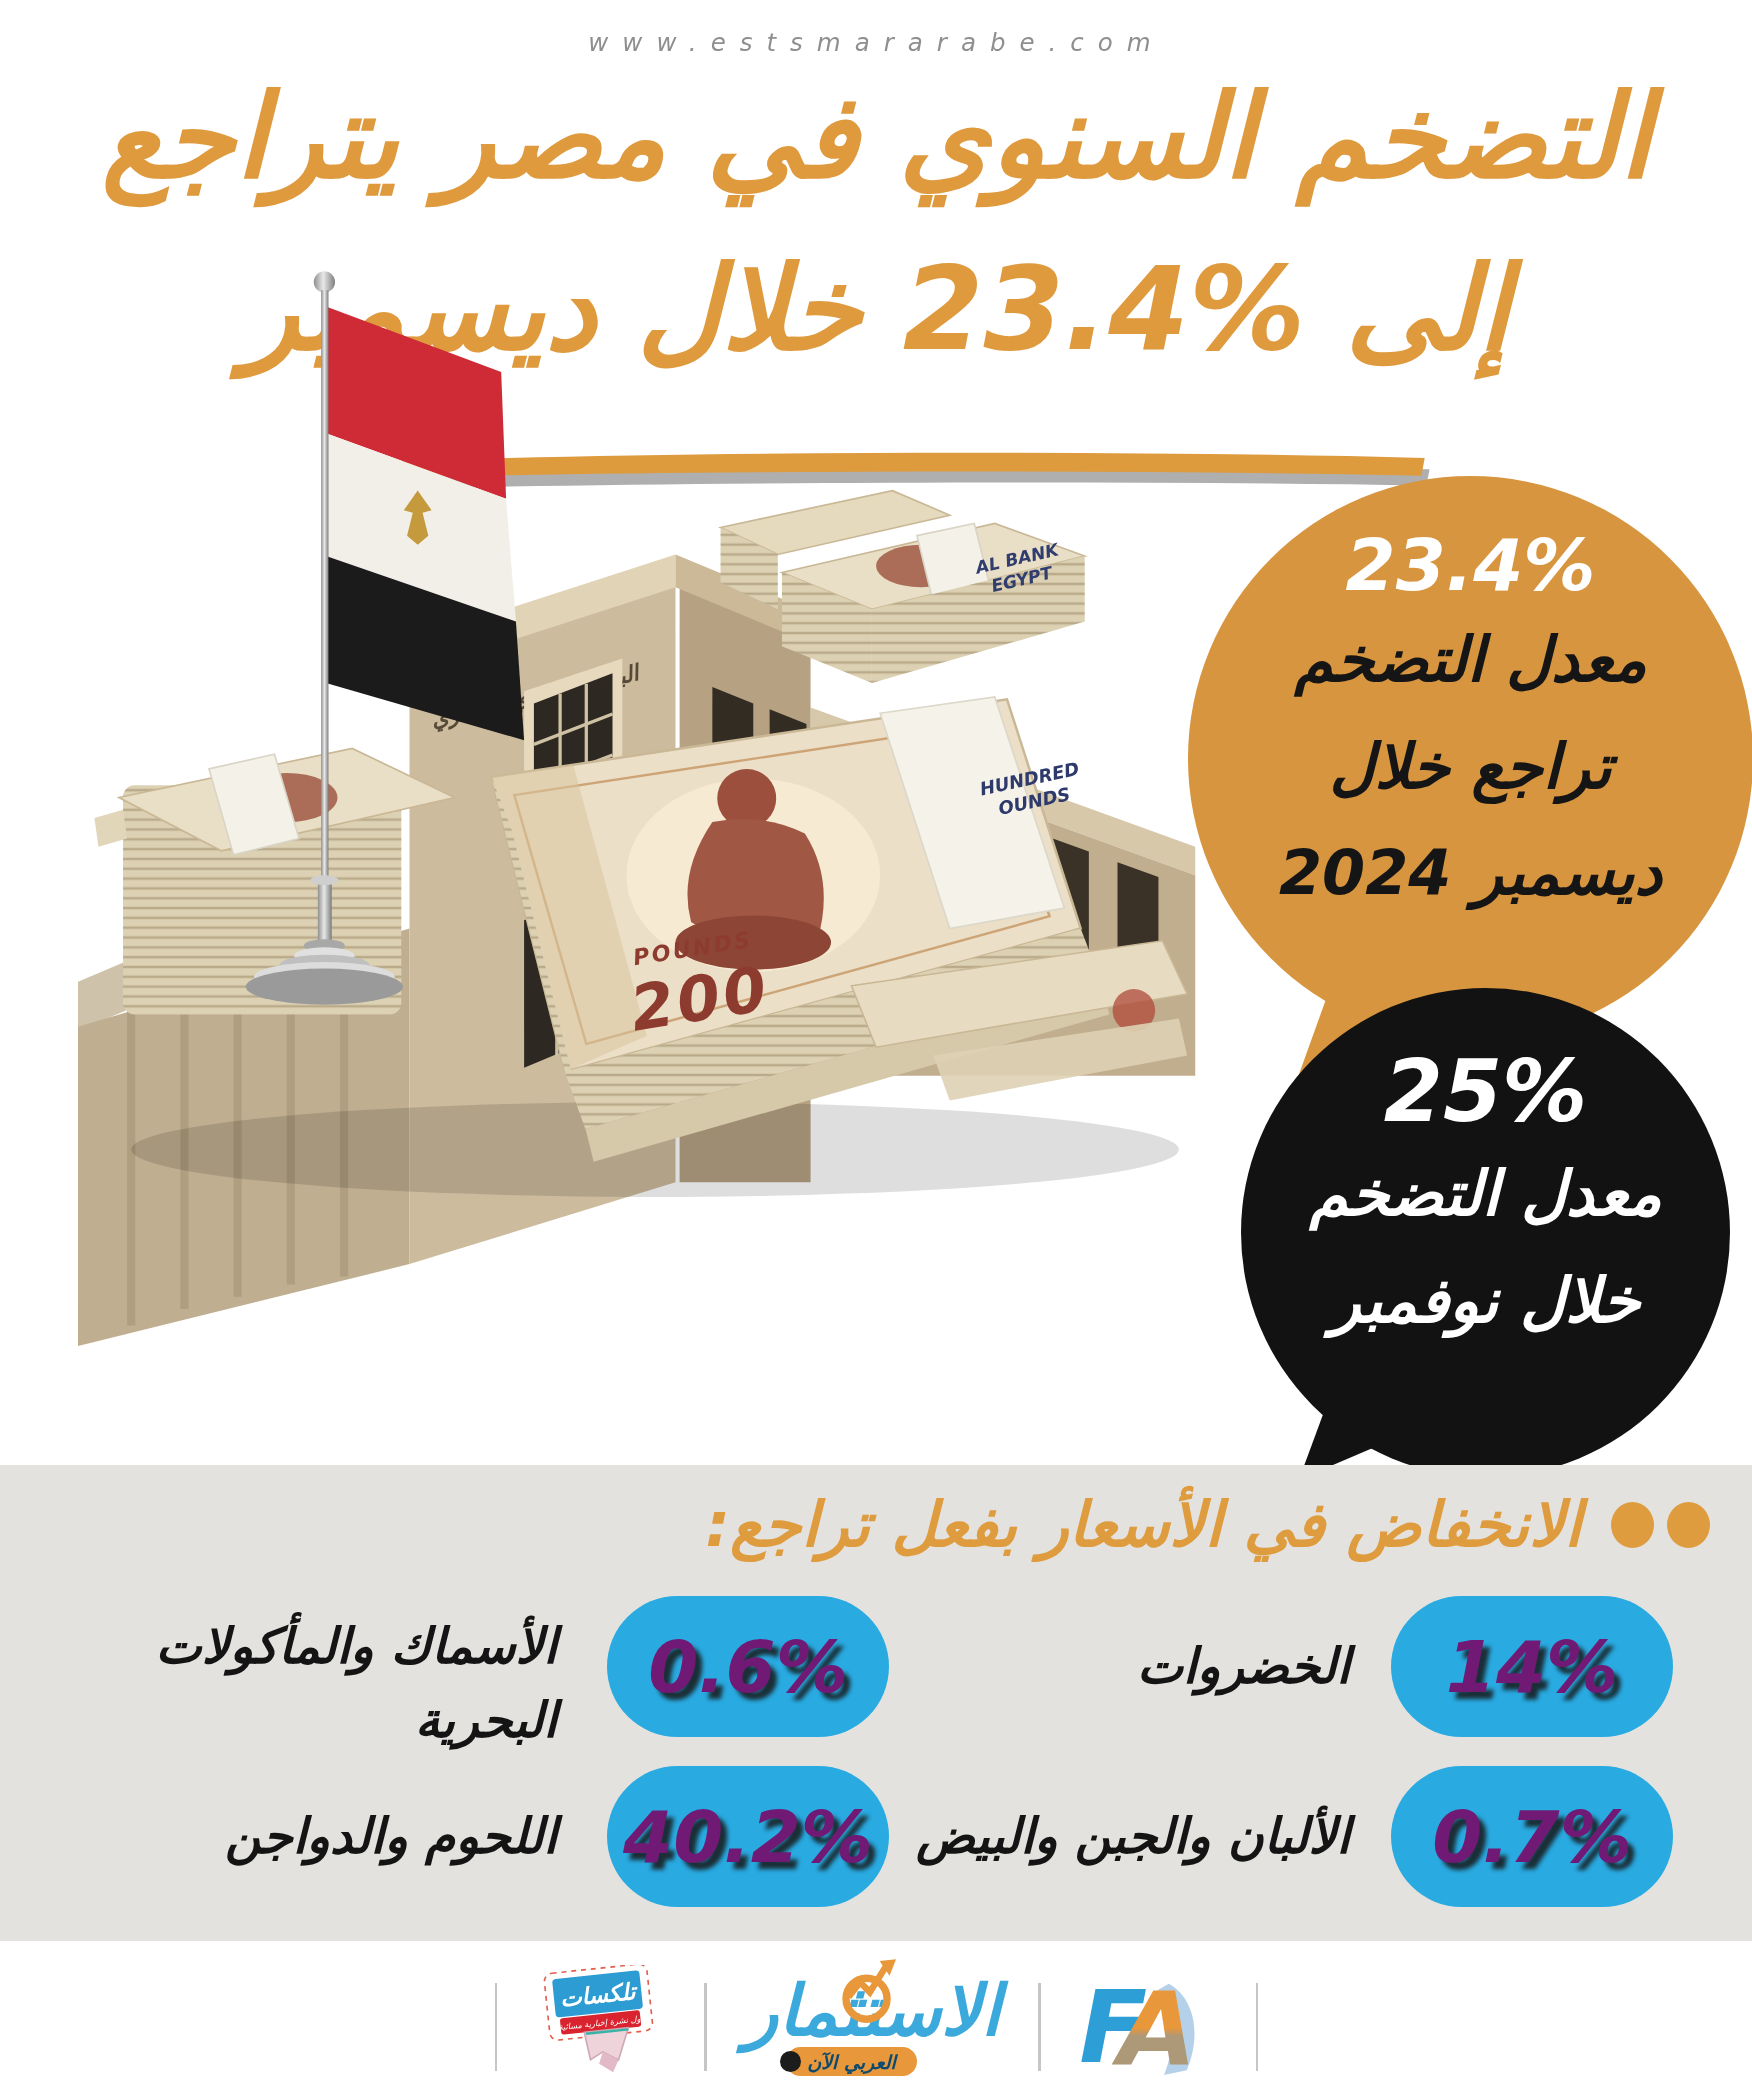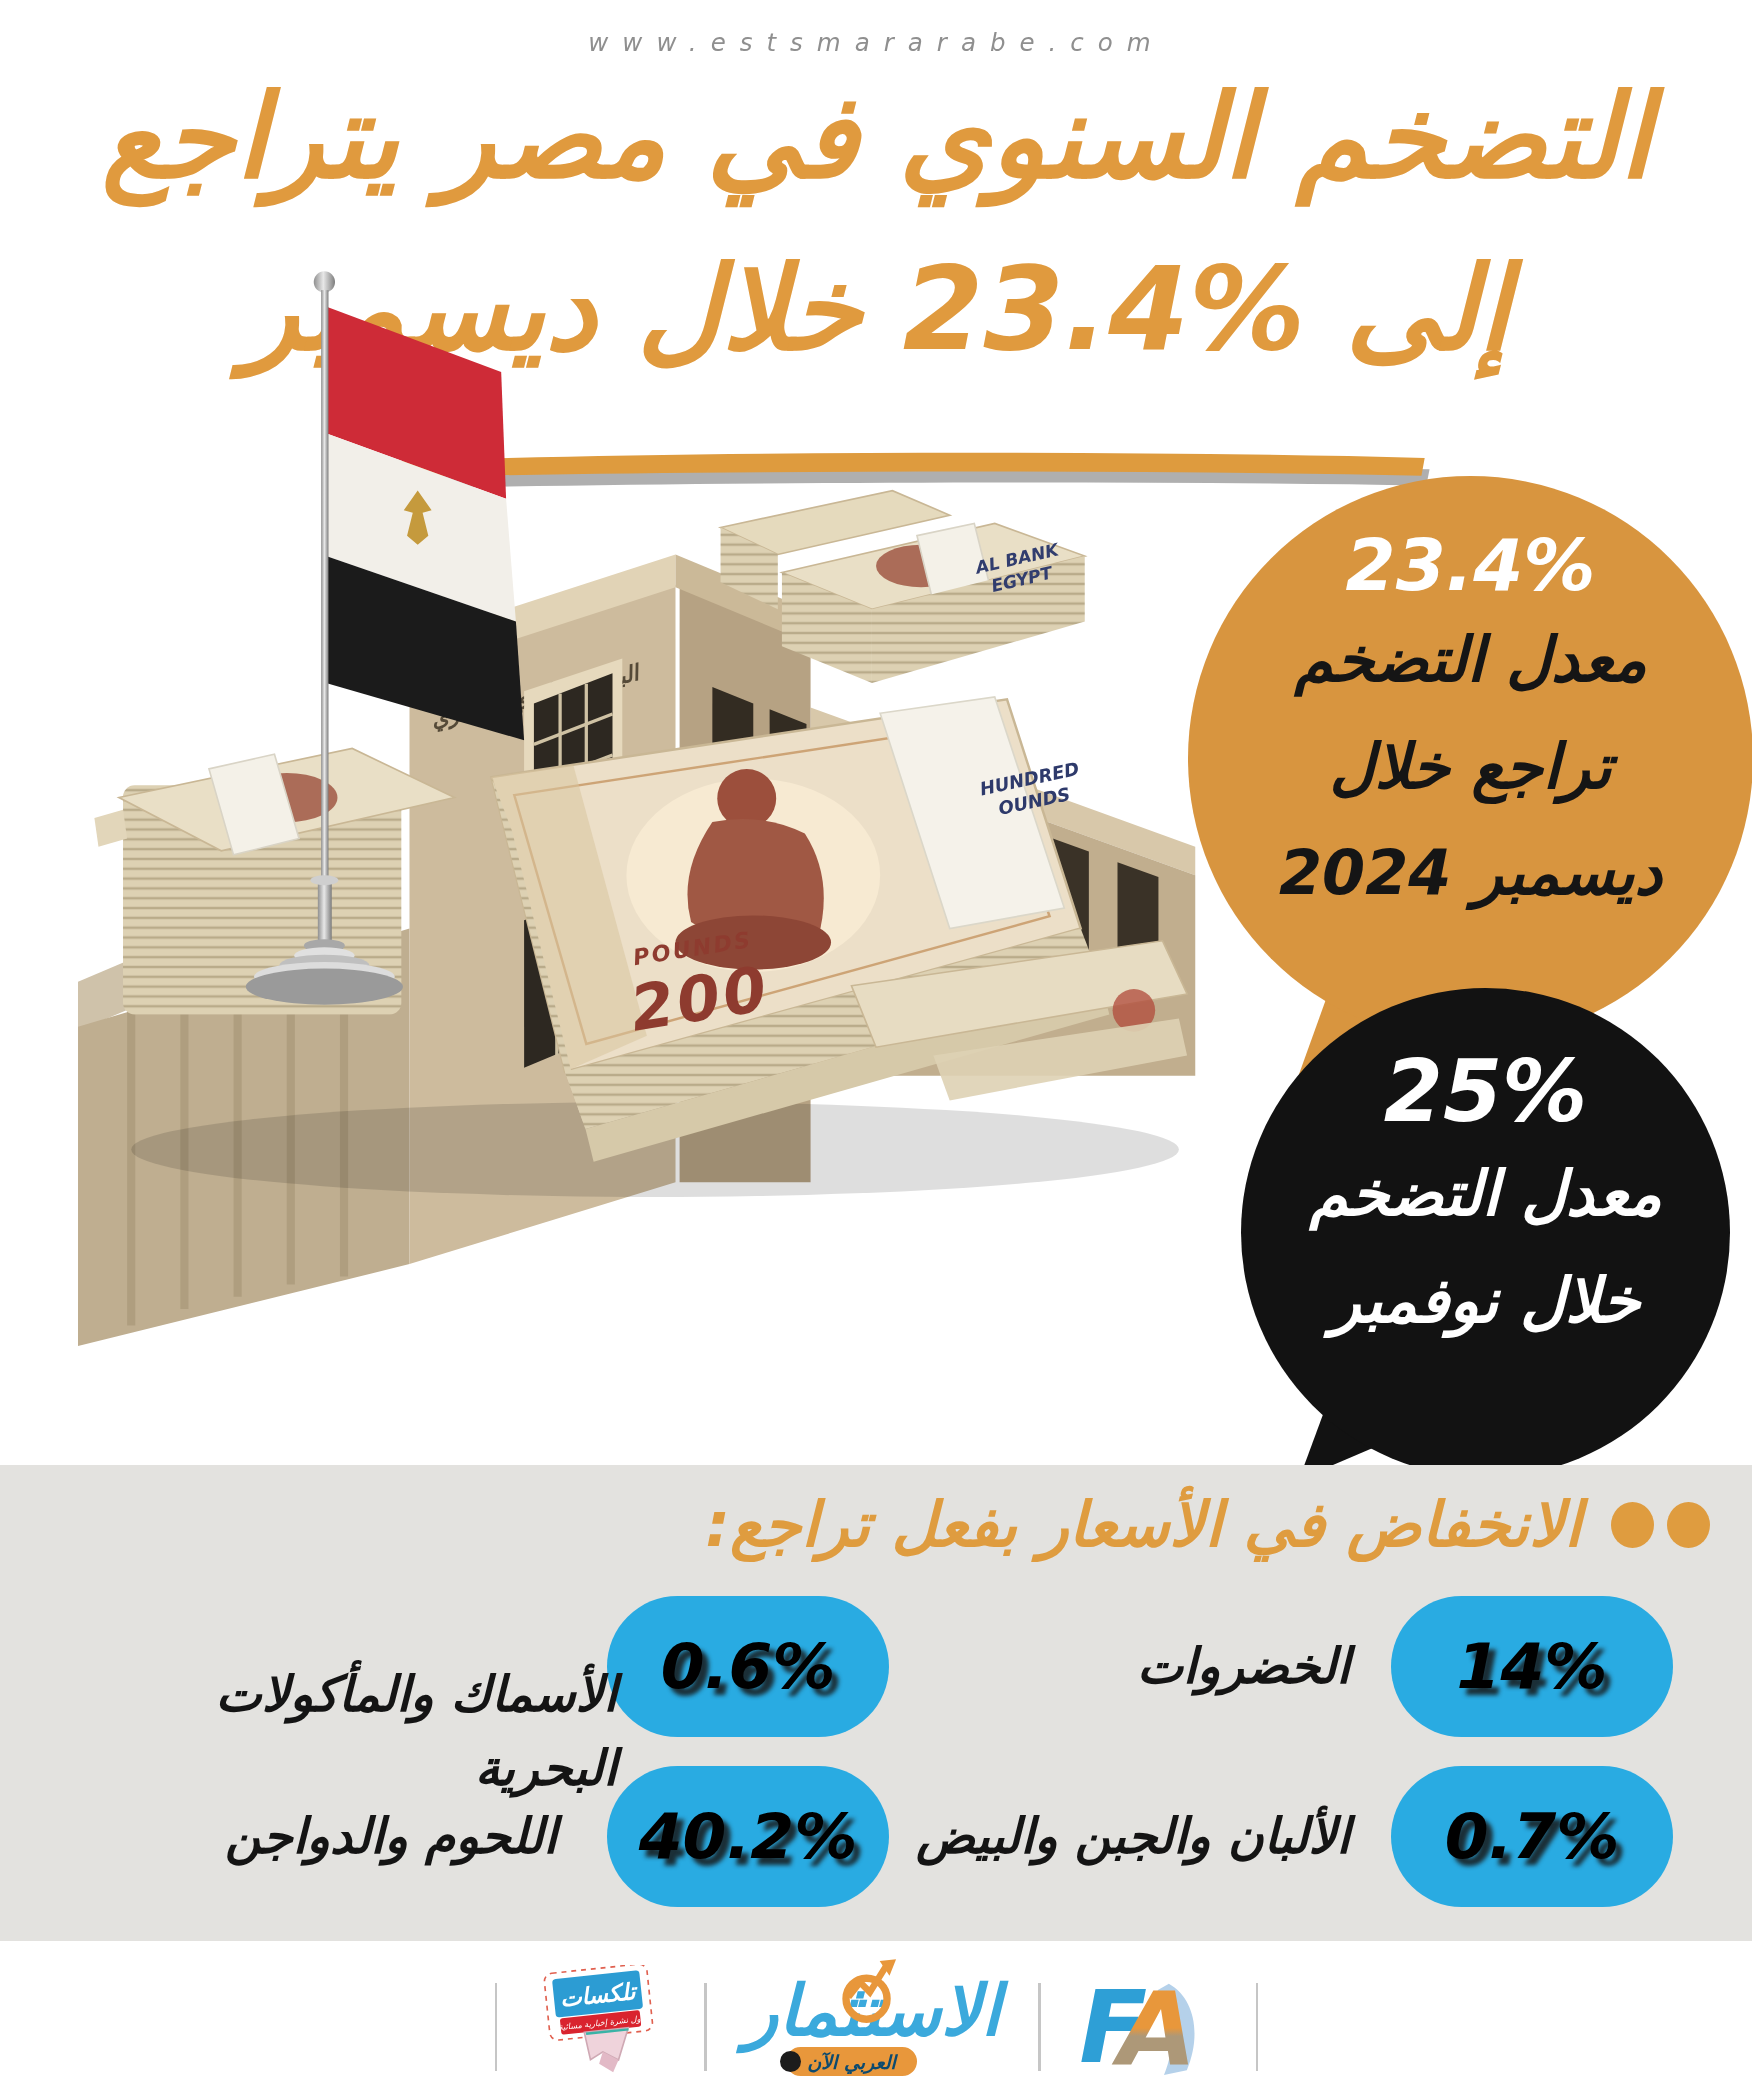--- a/index.html
+++ b/index.html
@@ -37,28 +37,28 @@
   
   .band{position:absolute;left:0;top:1465px;width:1753px;height:476px;background:#E3E2DF;}
   .band-heading{position:absolute;top:1488px;right:43px;display:flex;direction:rtl;
                 align-items:center;gap:29.5px;}
   .dots{display:flex;gap:13px;}
   .dot{width:43px;height:46px;border-radius:50%;background:#DF9C3F;display:block;}
   .heading-text{font-size:62px;font-weight:bold;color:#DF9C3F;}
 
   .pill{position:absolute;width:282px;height:141px;background:#29ABE2;border-radius:75px;
         display:flex;align-items:center;justify-content:center;}
-  .pill-value{font-size:63px;font-weight:bold;color:#000000;
+  .pill-value{font-size:72px;font-weight:bold;color:#701a75;
               text-shadow:6.5px 6.5px 4.1px rgba(25,25,25,0.85);}
   .item-label{position:absolute;font-size:49px;font-weight:bold;color:#141414;direction:rtl;
               display:flex;align-items:center;height:141px;white-space:pre-line;text-align:right;line-height:1.5;}
   .pos-p0{left:1391px;top:1596px;}
   .pos-l0{right:403px;top:1596px;}
   .pos-p1{left:607px;top:1596px;}
-  .pos-l1{right:1136px;top:1610px;height:auto;margin-top:48px;}
+  .pos-l1{right:1196px;top:1610px;height:auto;}
   .pos-p2{left:1391px;top:1766px;}
   .pos-l2{right:403px;top:1766px;}
   .pos-p3{left:607px;top:1766px;}
   .pos-l3{right:1196px;top:1766px;}
 
   
   .footer{position:absolute;left:0;top:1961px;width:100%;height:131px;display:flex;
           justify-content:center;align-items:center;gap:38px;}
   .sep{width:2.5px;height:88px;background:#c6c6c6;}
   .estithmar{position:relative;display:flex;flex-direction:column;align-items:center;}

